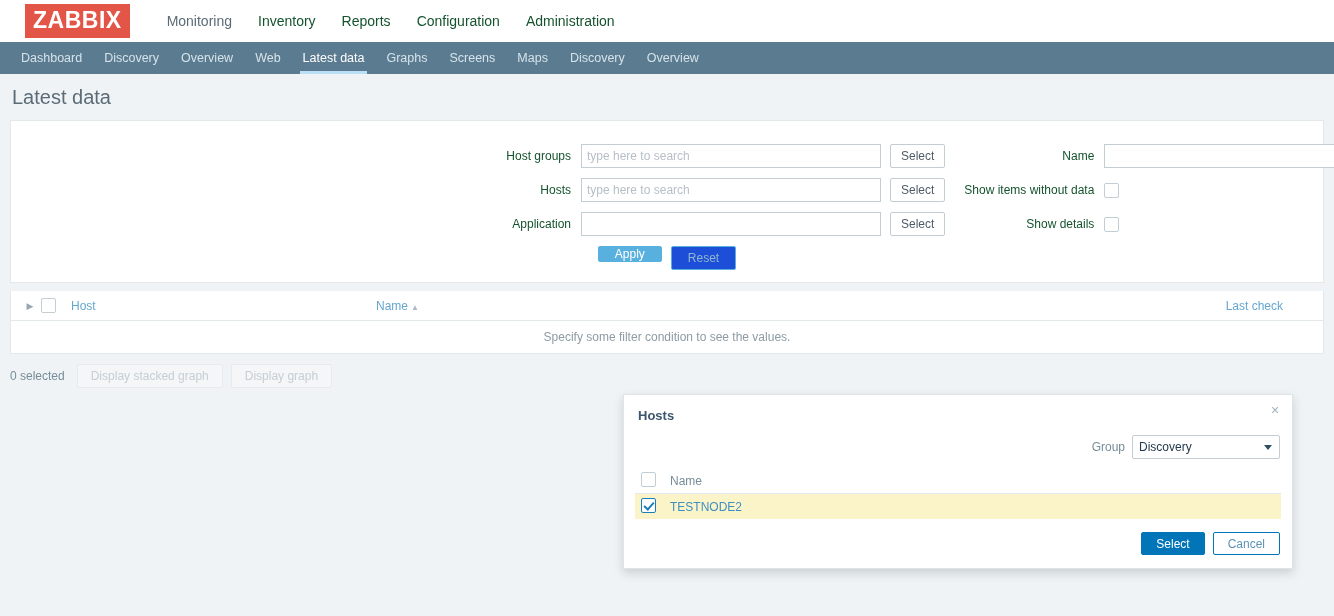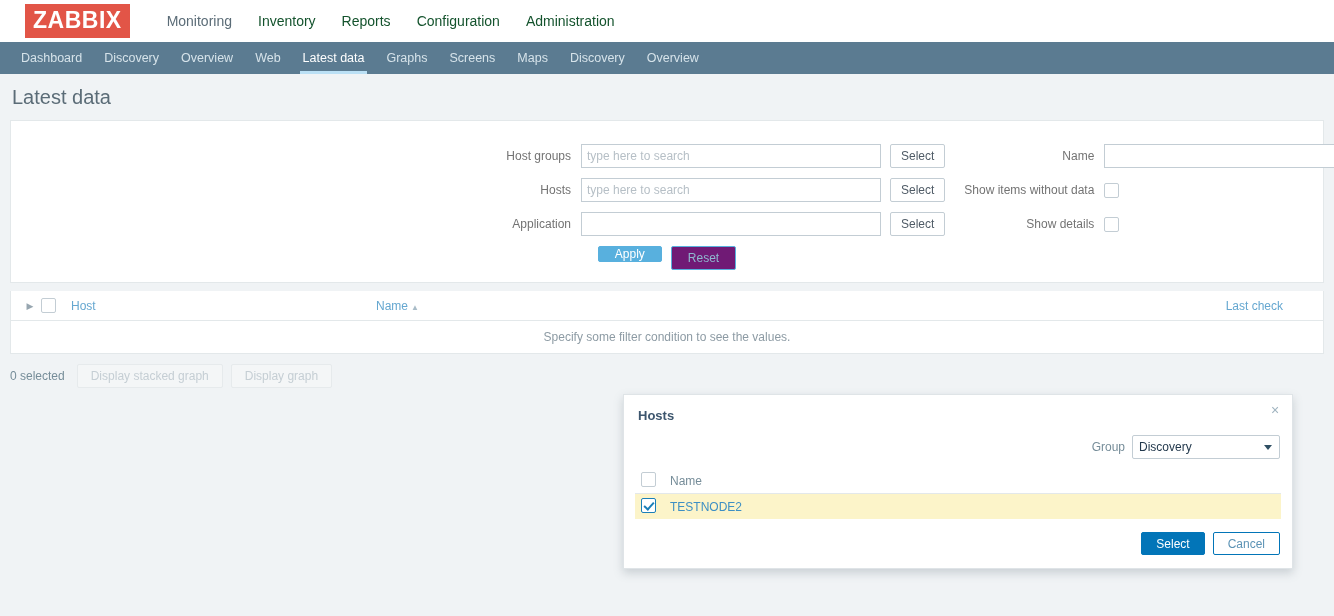--- a/index.html
+++ b/index.html
@@ -109,21 +109,21 @@
   }
   .fcol { display: flex; flex-direction: column; }
   .fcol-left { width: 947px; }
   .frow {
     display: flex;
     align-items: center;
     height: 34px;
   }
   .flabel {
     font-size: 12px;
-    color: #737373;
+    color: #14532d;
     text-align: right;
     padding-right: 10px;
   }
   .flabel-l { width: 570px; }
   .flabel-r { width: 159px; }
   .finput {
     height: 24px;
     border: 1px solid #c3cdd4;
     background: #ffffff;
     font-size: 12px;
@@ -170,21 +170,21 @@
     border: 1px solid #58b0de;
     color: #ffffff;
     font-size: 12px;
     height: 16px;
     padding: 0 16px;
     border-radius: 2px;
     cursor: pointer;
     font-family: "Liberation Sans", sans-serif;
   }
   .btn-reset {
-    background: #701a75;
+    background: #1d4ed8;
     border: 1px solid #58b0de;
     color: #8fb7cf;
     font-size: 12px;
     height: 24px;
     padding: 0 16px;
     border-radius: 2px;
     cursor: pointer;
     font-family: "Liberation Sans", sans-serif;
   }
 

